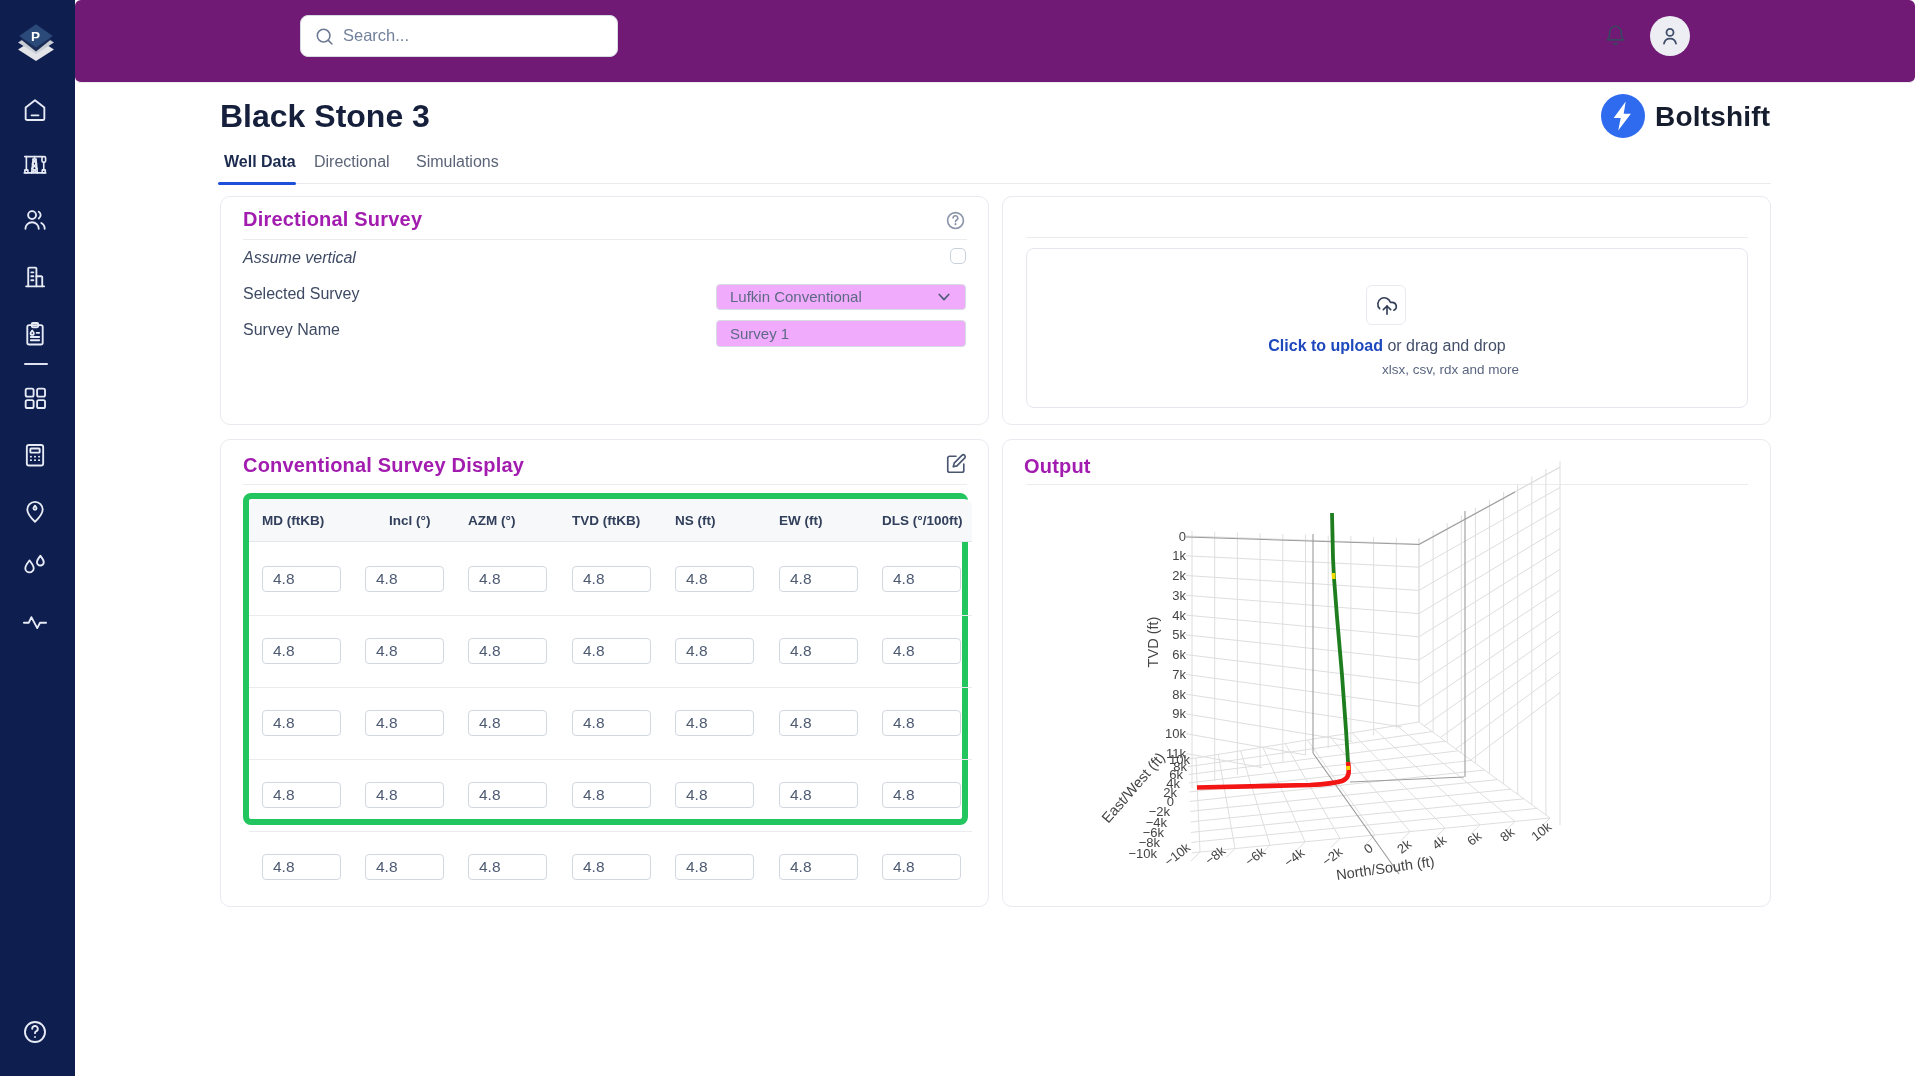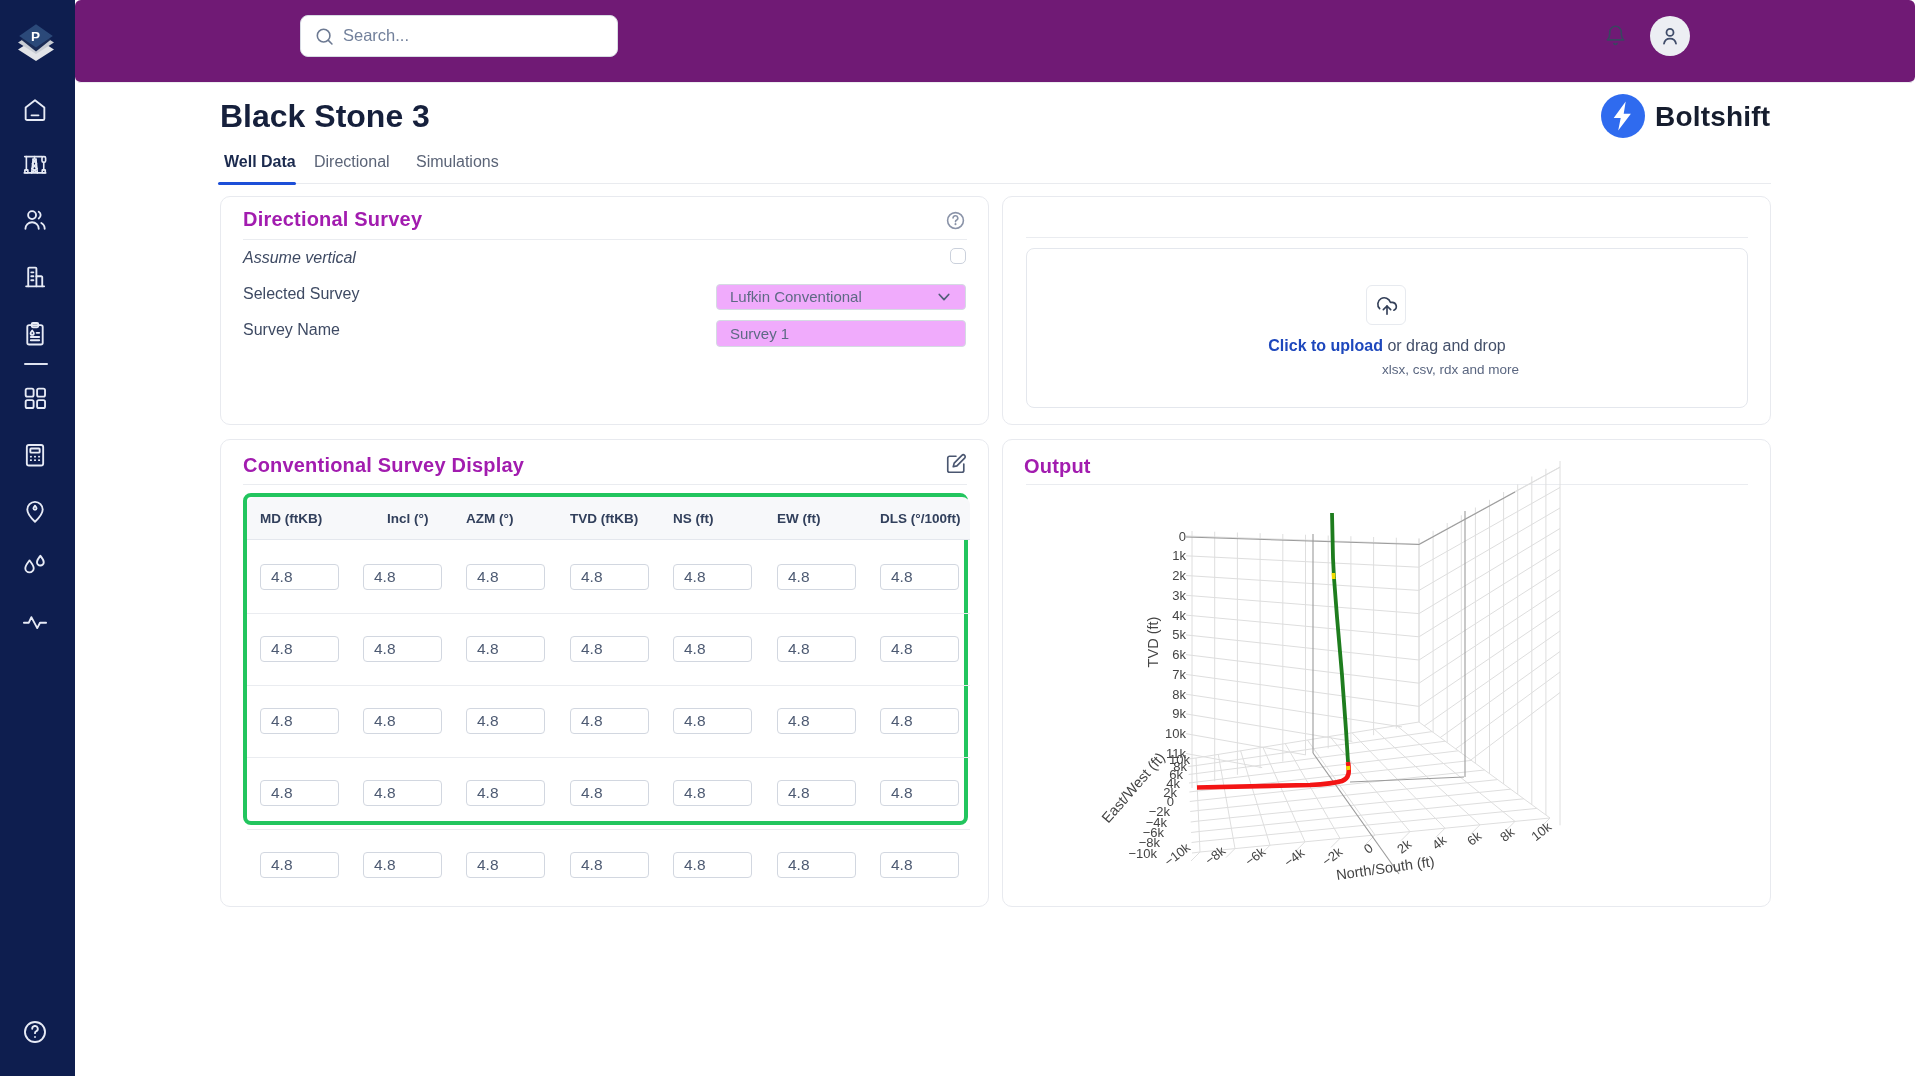--- a/index.html
+++ b/index.html
@@ -21,21 +21,21 @@
 #search span { position:absolute; left:42px; top:10px; font-size:16.5px; color:#72809B; }
 
 .card { position:absolute; background:#fff; border:1px solid #E8EAEF; border-radius:10px; }
 .ctitle { position:absolute; font-size:20px; font-weight:bold; color:#a21caf; letter-spacing:.2px; }
 .csep { position:absolute; height:1px; background:#EAECF0; }
 .label { position:absolute; font-size:16px; color:#3E4A63; }
 .fld { position:absolute; border:1px solid #D5DAE3; border-radius:4px; background:#f0abfc;
   font-size:15px; color:#5D6A84; }
 
 #tblbox { position:absolute; left:243px; top:493px; width:725px; height:332px;
-  border:4px solid #22c55e; border-radius:8px; background:#fff; }
+  border:6px solid #22c55e; border-radius:8px; background:#fff; }
 #thead { position:absolute; left:0; top:0; width:723px; height:43px; background:#F7F8FA;
   border-bottom:1px solid #E4E7ED; border-radius:8px 8px 0 0; }
 #thead span { position:absolute; top:0; line-height:43px; font-size:13.5px; font-weight:bold; color:#32405C; }
 .cell { position:absolute; width:79px; height:26px; border:1px solid #D2D7E0; border-radius:4px;
   font-size:15.5px; color:#4D5A72; line-height:24px; padding-left:10px; background:#fff; }
 .rsep { position:absolute; left:0; width:723px; height:1px; background:#EAECF0; }
 </style>
 </head>
 <body>
 <div id="sidebar">

